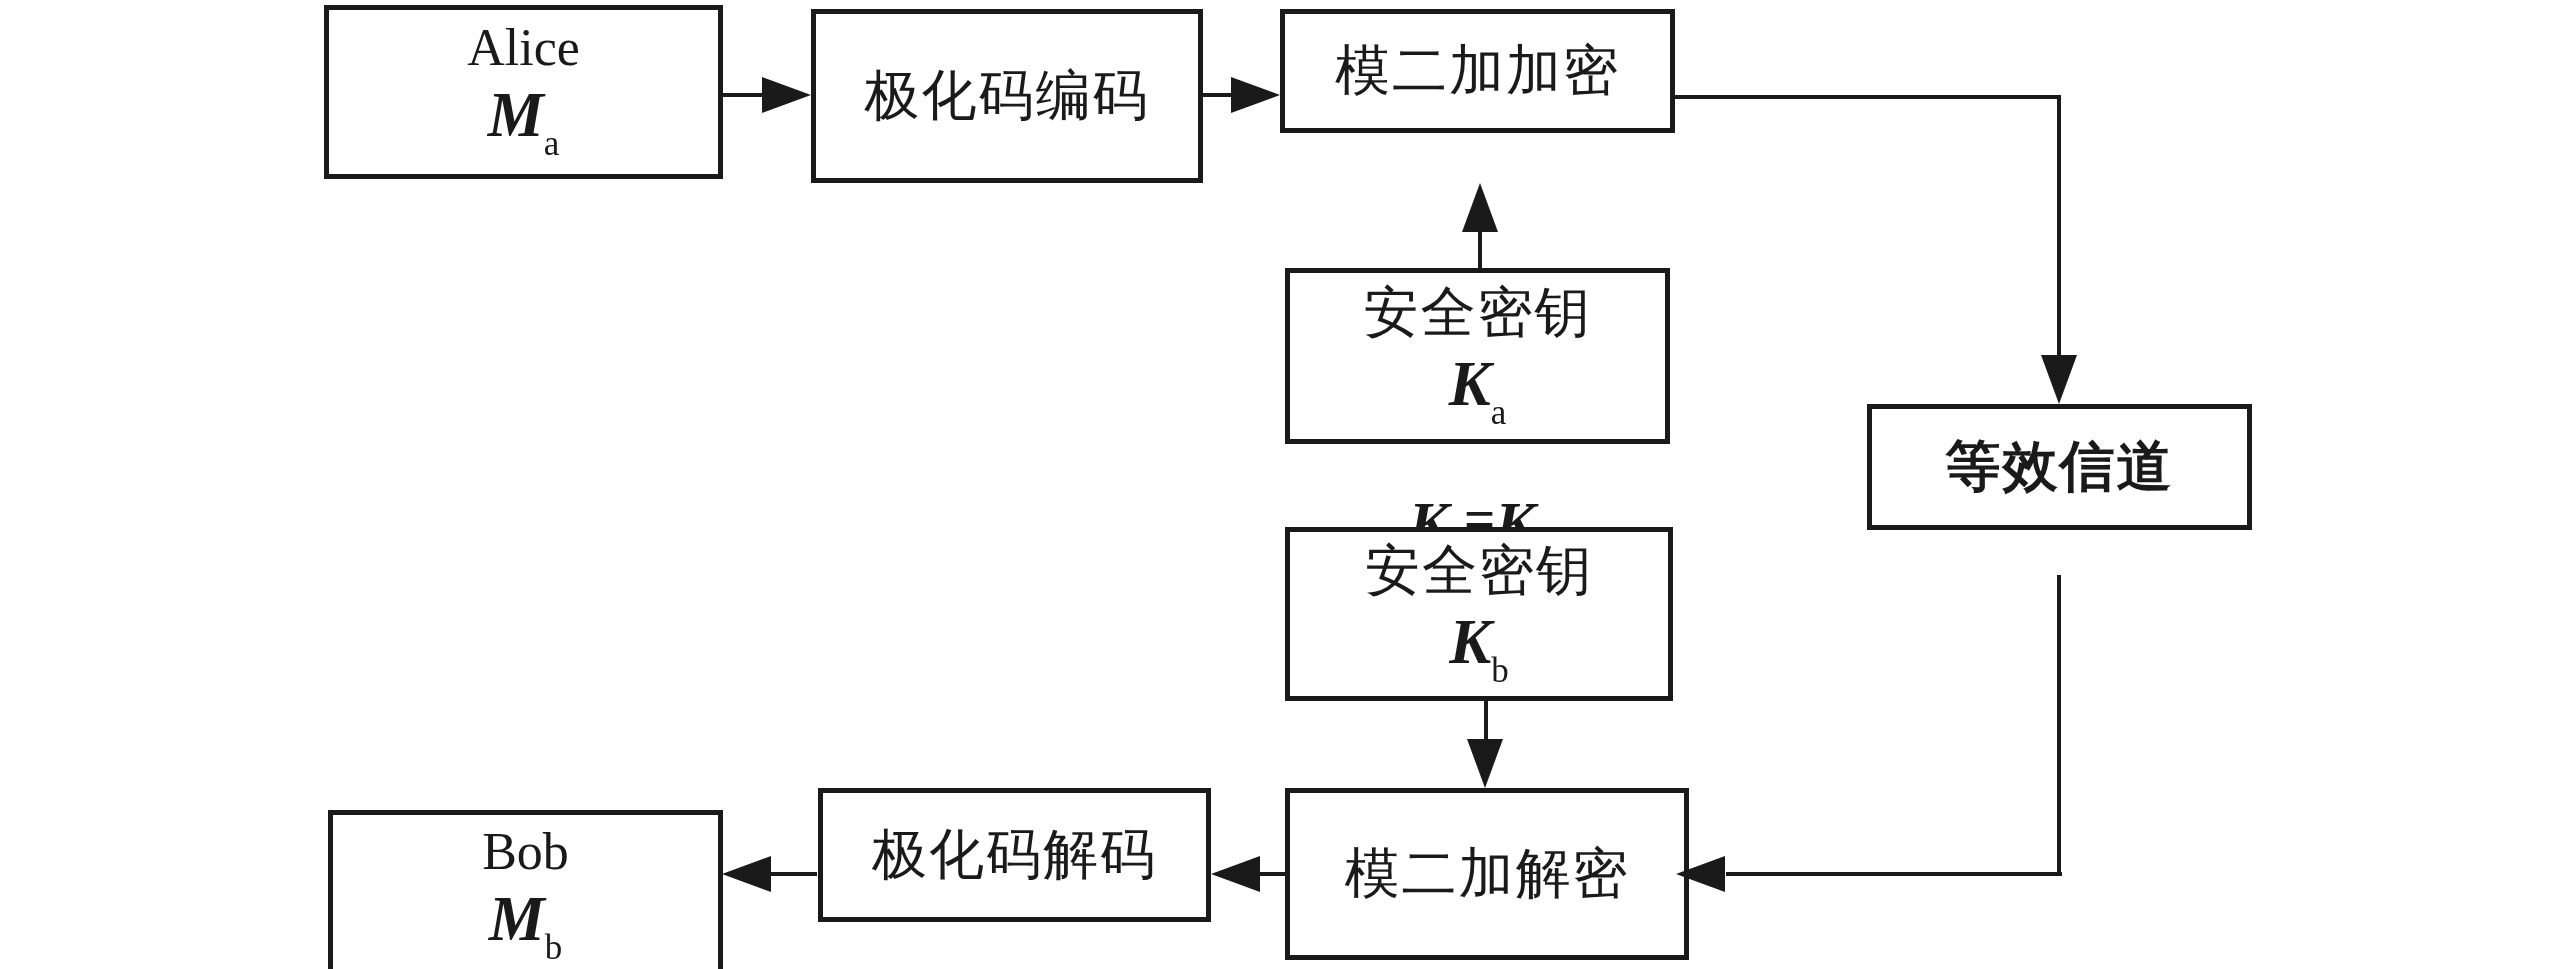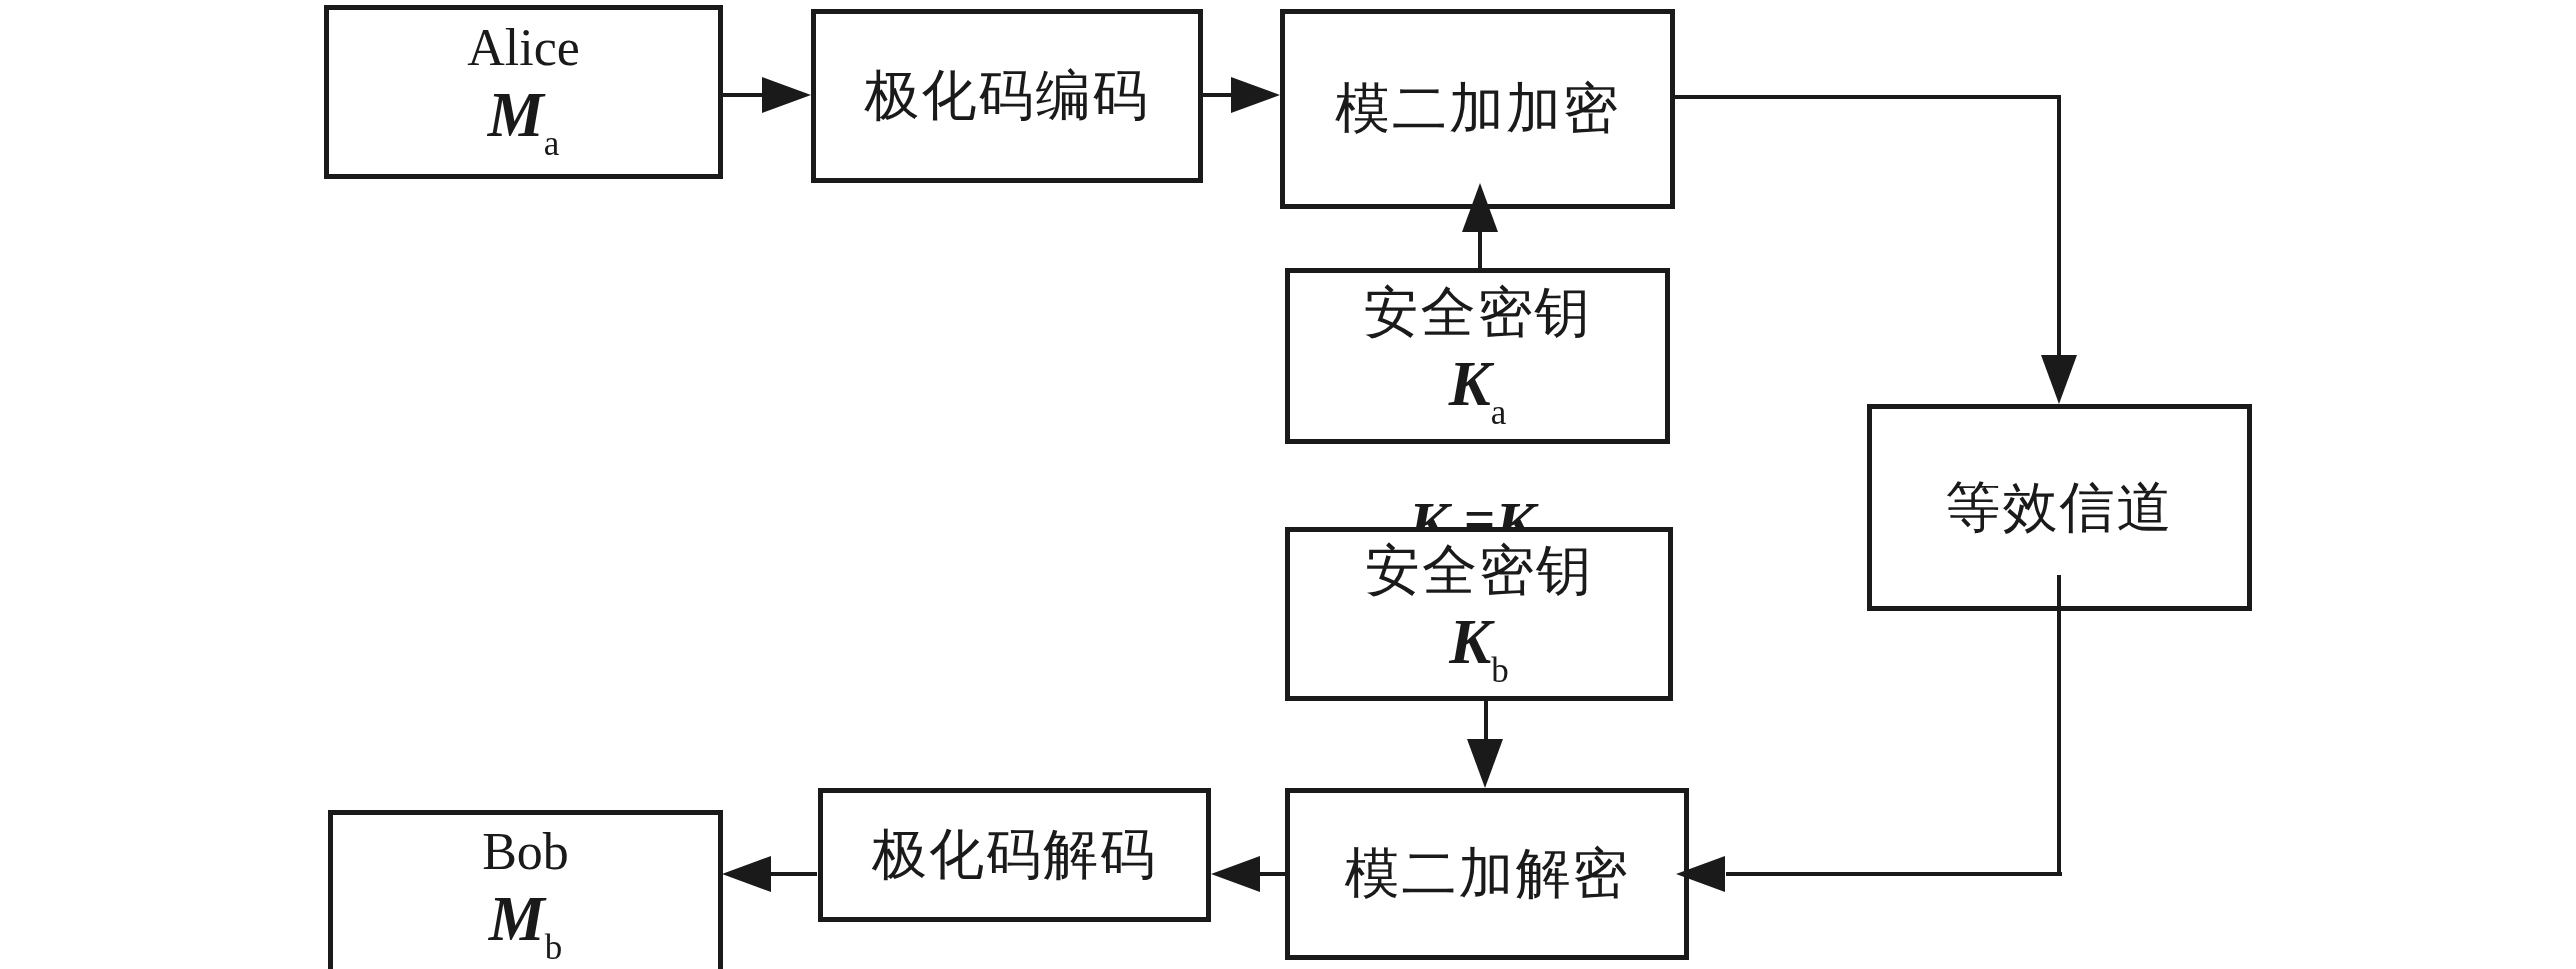--- a/index.html
+++ b/index.html
@@ -71,39 +71,39 @@
 
   <div class="node" style="left:324px;top:4.8px;width:399px;height:174px;">
     <div class="en">Alice</div>
     <div class="symline"><span class="var">M</span><span class="sub">a</span></div>
   </div>
 
   <div class="node" style="left:811px;top:8.9px;width:392px;height:174px;">
     <div class="cjk">极化码编码</div>
   </div>
 
-  <div class="node" style="left:1280px;top:8.9px;width:395px;height:200px;">
+  <div class="node" style="left:1280px;top:8.9px;width:395px;height:124px;">
     <div class="cjk">模二加加密</div>
   </div>
 
   <div class="node" style="left:1285px;top:268px;width:385px;height:176px;">
     <div class="cjk">安全密钥</div>
     <div class="symline"><span class="var">K</span><span class="sub">a</span></div>
   </div>
 
   <div class="eqline" style="left:1310px;top:455px;width:341px;margin-top:32px;">
     <span class="var">K</span><span class="sub">a</span><span class="eq">=</span><span class="var">K</span><span class="sub">b</span>
   </div>
 
   <div class="node" style="left:1285px;top:527px;width:388px;height:174px;">
     <div class="cjk">安全密钥</div>
     <div class="symline"><span class="var">K</span><span class="sub">b</span></div>
   </div>
 
-  <div class="node" style="left:1867px;top:404px;width:385px;height:207px;">
+  <div class="node" style="left:1867px;top:404px;width:385px;height:126px;font-weight:bold;">
     <div class="cjk">等效信道</div>
   </div>
 
   <div class="node" style="left:1285px;top:788px;width:404px;height:172px;">
     <div class="cjk">模二加解密</div>
   </div>
 
   <div class="node" style="left:818px;top:788px;width:393px;height:134px;">
     <div class="cjk">极化码解码</div>
   </div>

